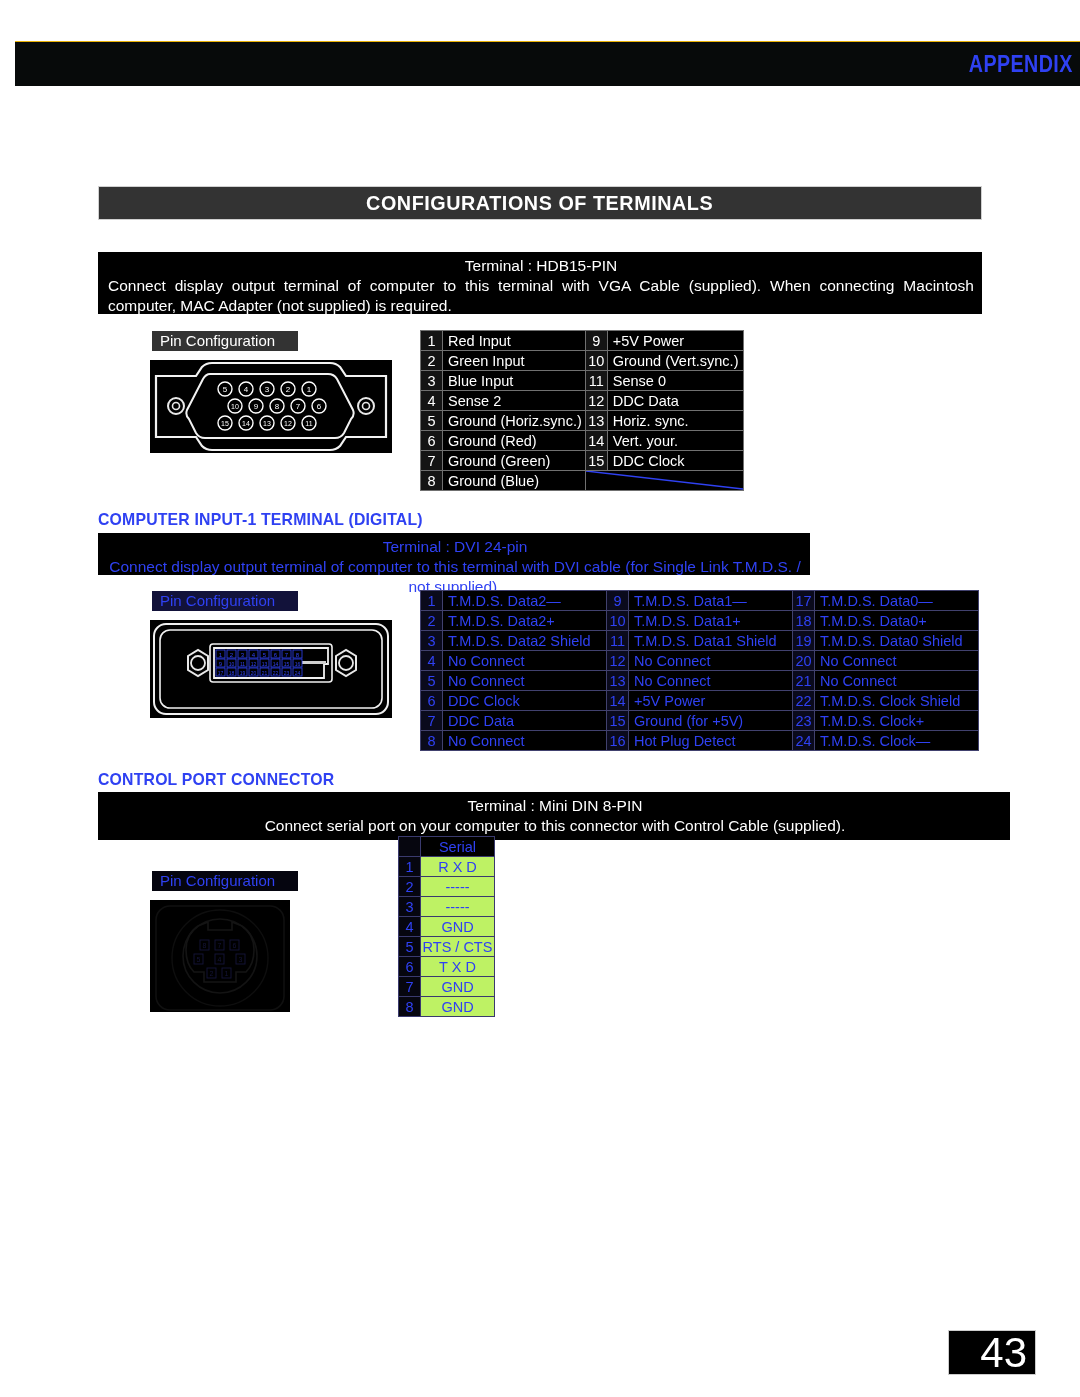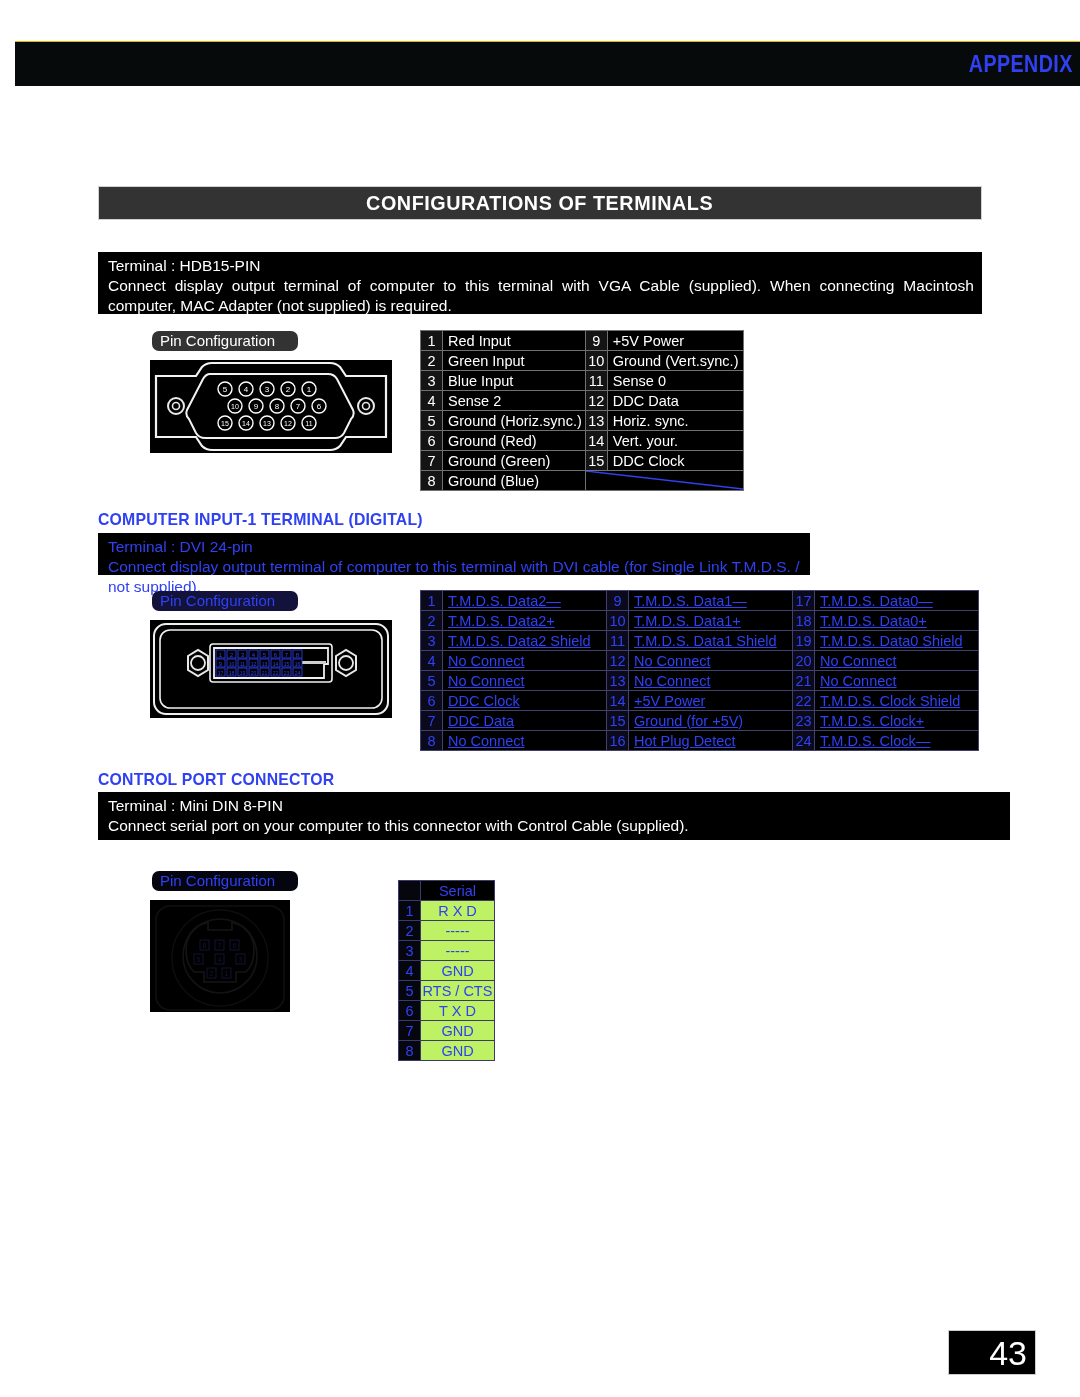--- a/index.html
+++ b/index.html
@@ -53,21 +53,21 @@
   
   .desc-block {
     position: absolute;
     background: #000000;
     color: #ffffff;
     padding: 4px 8px 6px 10px;
     font-size: 15.5px;
     line-height: 20px;
   }
   .desc-block.blue { color: #2f41f2; }
-  .desc-block p { margin: 0; }
+  .desc-block p { margin: 0; text-align: center; }
   .desc-block p.justify {
     text-align: justify;
     text-align-last: left;
   }
 
   #desc-vga { left: 98px; top: 252px; width: 884px; height: 62px; }
   #desc-dvi { left: 98px; top: 533px; width: 712px; height: 42px; }
   #desc-ctrl { left: 98px; top: 792px; width: 912px; height: 48px; }
 
   
@@ -85,21 +85,20 @@
 
   
   .pinconf-label {
     position: absolute;
     height: 20px;
     padding: 0 10px 0 8px;
     display: flex; align-items: center;
     font-size: 15px;
     line-height: 20px;
     white-space: nowrap;
-    border-radius: 7px;
   }
   .pinconf-label.gray { background: #333333; color: #ffffff; }
   .pinconf-label.navy { background: #12123a; color: #2f41f2; }
   .pinconf-label.dark { background: #05050f; color: #2f41f2; }
 
   #pinconf-vga  { left: 152px; top: 331px; width: 146px; }
   #pinconf-dvi  { left: 152px; top: 591px; width: 146px; }
   #pinconf-ctrl { left: 152px; top: 871px; width: 146px; }
 
   
@@ -136,43 +135,43 @@
   #table-vga td.val { width: 136px; }
   #table-vga td.blank { background: #000000; position: relative; }
   #table-vga td.blank .slash {
     position: absolute; inset: 0;
   }
 
   
   #table-dvi { left: 420px; top: 590px; }
   #table-dvi td { color: #2f41f2; border-color: #41416e; }
   #table-dvi td.num { width: 22px; background: #0a0a1c; }
-  #table-dvi td.val { width: 164px; text-decoration: underline; }
-
-  
-  #table-serial { left: 398px; top: 880px; }
+  #table-dvi td.val { width: 164px; }
+
+  
+  #table-serial { left: 398px; top: 836px; }
   #table-serial td { color: #2f41f2; border-color: #3a3a6e; text-align: center; }
   #table-serial td.num { width: 22px; background: #06060f; }
   #table-serial td.val { width: 74px; background: #bef264; padding: 0; }
   #table-serial td.hdrblank { width: 22px; background: #06060f; }
   #table-serial td.hdr { width: 74px; background: #000000; padding: 0; }
 
   
   .page-number-box {
     position: absolute;
     left: 948px; top: 1330px;
     width: 88px; height: 45px;
     background: #000000;
     border: 1px solid #cccccc;
     display: flex; align-items: center; justify-content: flex-end;
     padding-right: 8px;
   }
   .page-number-text {
     color: #ffffff;
-    font-size: 34px;
+    font-size: 42px;
     font-weight: normal;
     line-height: 1;
   }
 
   
   svg { display: block; }
 </style>
 </head>
 <body>
 

